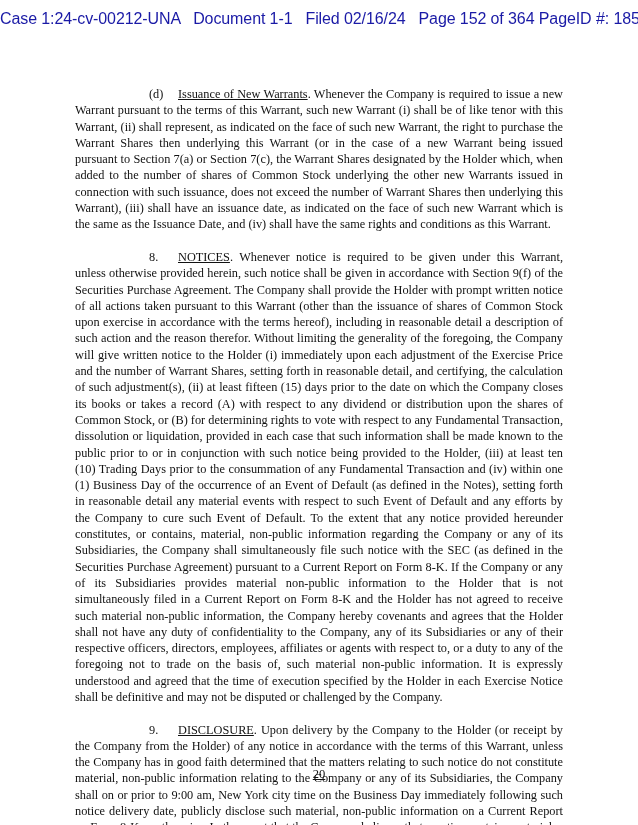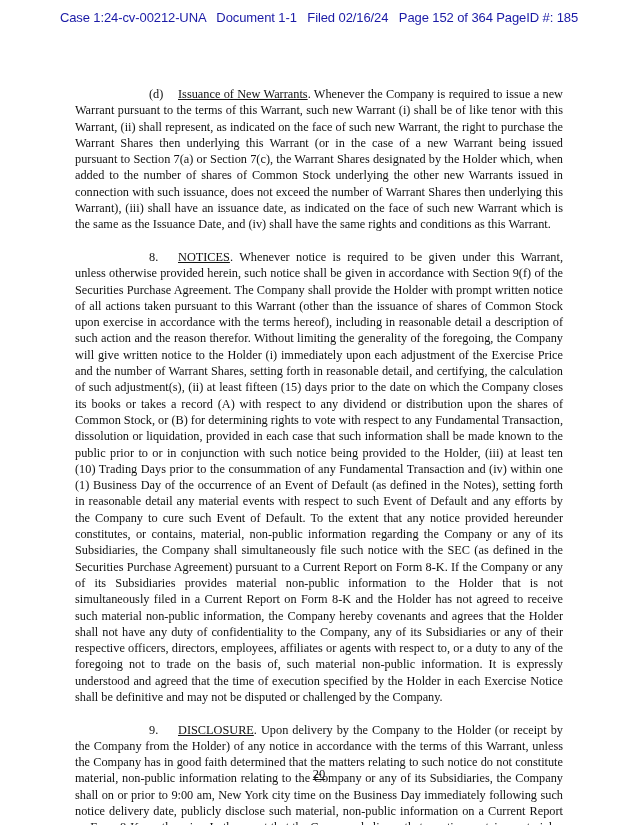--- a/index.html
+++ b/index.html
@@ -13,21 +13,21 @@
       position: relative;
       overflow: hidden;
     }
     .header {
       position: absolute;
       top: 10px;
       left: 0;
       width: 638px;
       text-align: center;
       font-family: "Liberation Sans", sans-serif;
-      font-size: 13px;
+      font-size: 16px;
       color: #1a1aa6;
       white-space: pre;
       letter-spacing: -0.1px;
     }
     .page {
       position: absolute;
       top: 86px;
       left: 75px;
       width: 488px;
       font-family: "Liberation Serif", serif;

